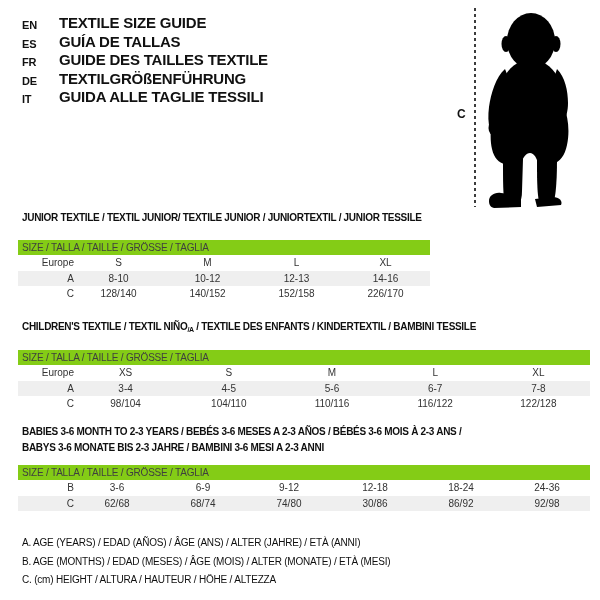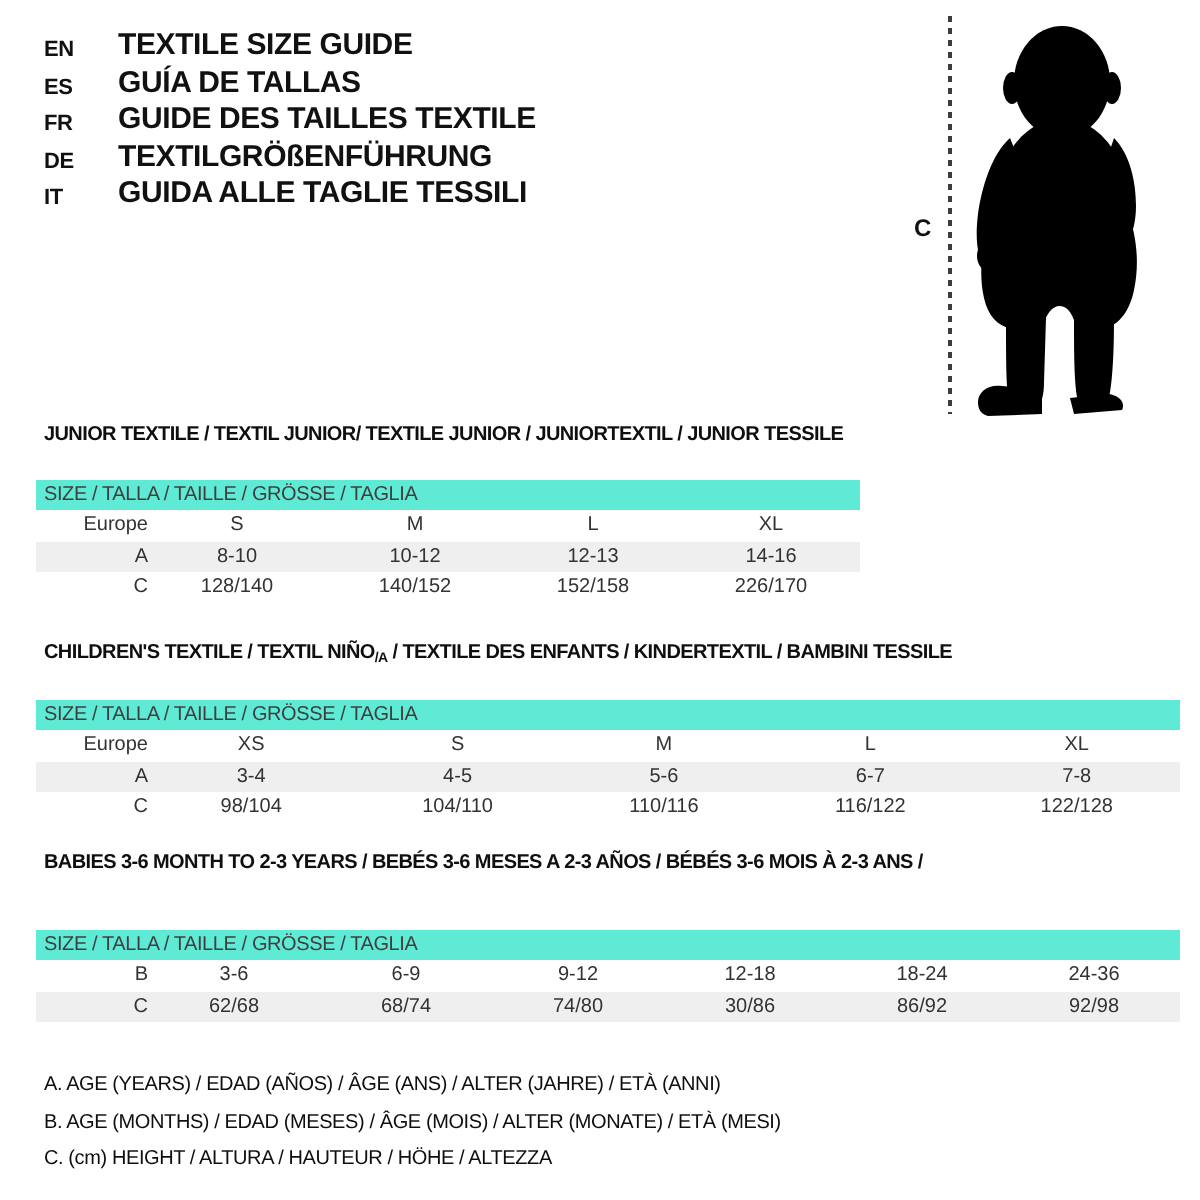--- a/index.html
+++ b/index.html
@@ -18,21 +18,21 @@
   .measure-label{position:absolute;left:457px;top:107px;font-weight:bold;font-size:12px;}
   .figure-svg{position:absolute;left:481px;top:11px;}
   
   .sec-title{position:absolute;left:22px;font-weight:bold;font-size:10px;
     letter-spacing:-0.3px;white-space:nowrap;color:#0f0f0f;}
   .sec-title .t-sub{font-size:7px;vertical-align:-2px;}
   .sec-title.two-line{white-space:normal;line-height:16px;width:540px;}
   table.size-table{position:absolute;left:18px;border-collapse:collapse;table-layout:fixed;}
   table.size-table td{padding:0;height:15.5px;font-size:10px;color:#333;
     text-align:center;vertical-align:middle;white-space:nowrap;overflow:hidden;}
-  table.size-table tr.hdr td{background:#5eead4;color:#3f3f3f;text-align:left;
+  table.size-table tr.hdr td{background:#84cc16;color:#3f3f3f;text-align:left;
     padding-left:4px;height:15px;letter-spacing:-0.2px;}
   table.size-table td.lbl{text-align:right;padding-left:4px;}
   table.size-table tr.stripe td{background:#efefef;}
   .t1{width:412px;} .t2,.t3{width:572px;}
   col.clabel{width:56px;}
   
   .footnotes{position:absolute;left:22px;top:534px;}
   .footnote{font-weight:normal;font-size:10px;letter-spacing:-0.2px;line-height:18.5px;
     white-space:nowrap;color:#0f0f0f;}
 </style>
@@ -156,20 +156,21 @@
       <td>104/110</td>
       <td>110/116</td>
       <td>116/122</td>
       <td>122/128</td>
     </tr>
   </tbody>
     </table>
 
   <div class="sec-title two-line" style="top:424px;">
     <span>BABIES 3-6 MONTH TO 2-3 YEARS / BEBÉS 3-6 MESES A 2-3 AÑOS / BÉBÉS 3-6 MOIS À 2-3 ANS /</span><br>
+    <span>BABYS 3-6 MONATE BIS 2-3 JAHRE / BAMBINI 3-6 MESI A 2-3 ANNI</span>
   </div>
   <table class="size-table t3" style="top:465px;">
     <colgroup>
         <col class="clabel">
         <col>
         <col>
         <col>
         <col>
         <col>
         <col>

